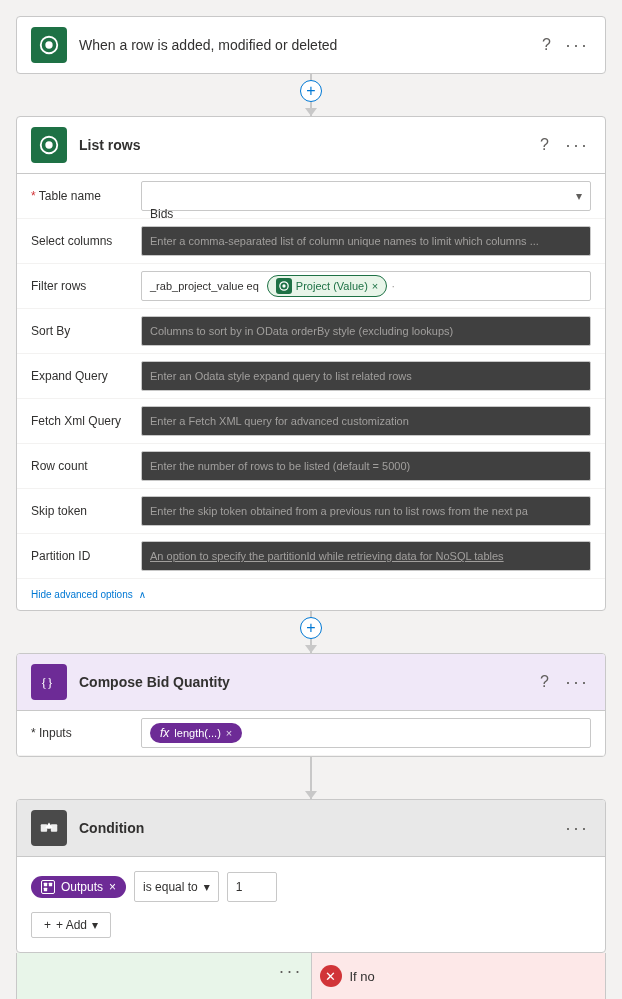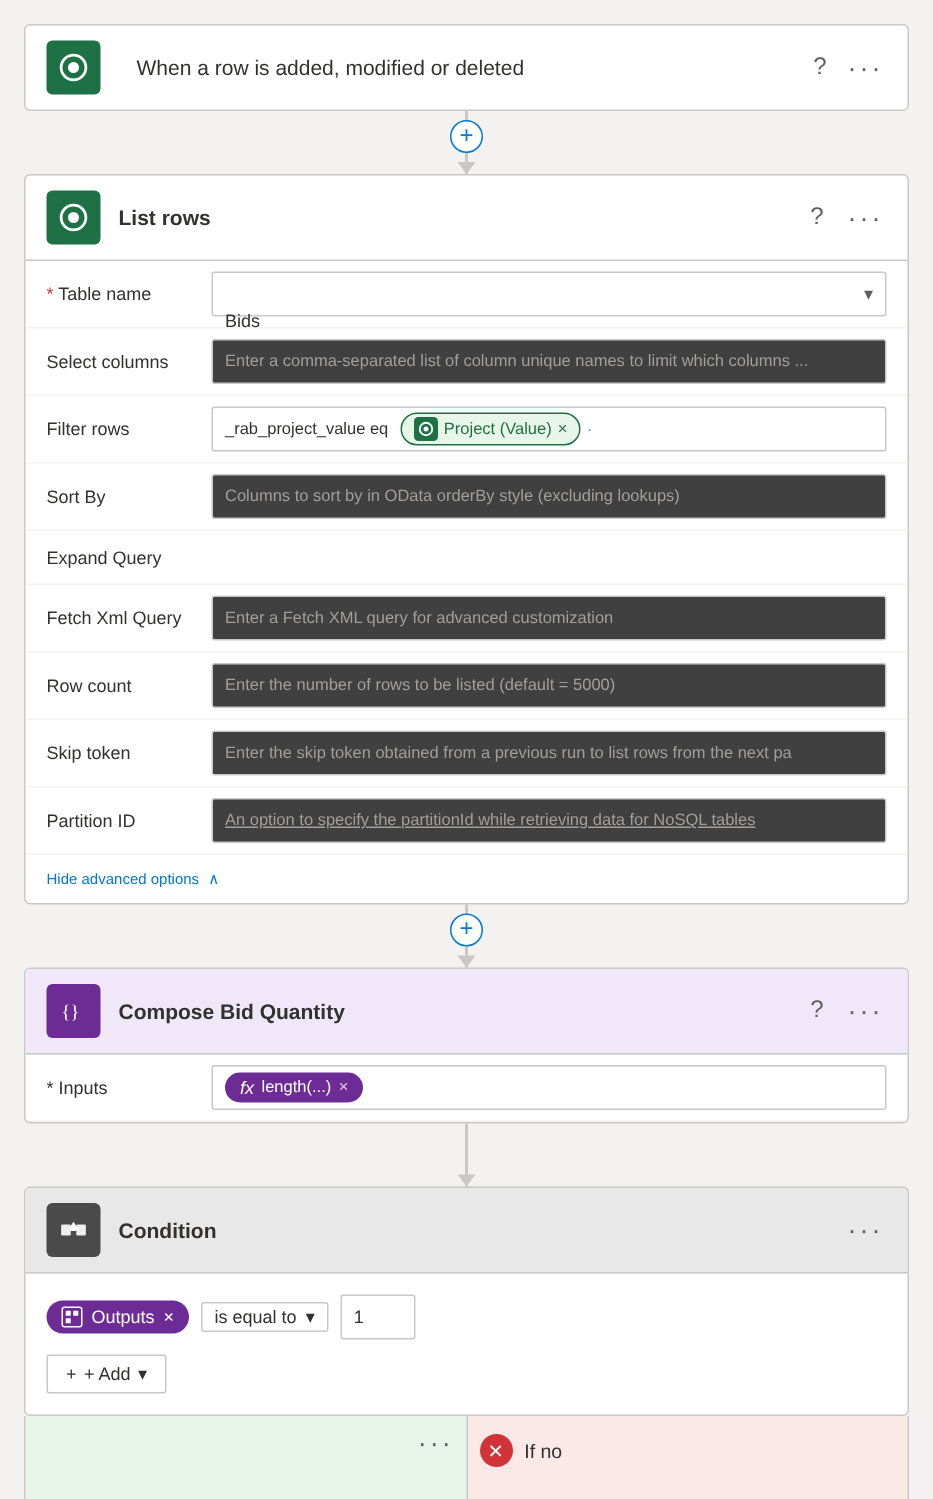--- a/index.html
+++ b/index.html
@@ -22,21 +22,21 @@
 
     
     .trigger-block {
       width: 590px;
       background: #fff;
       border: 1.5px solid #c8c8c8;
       border-radius: 4px;
       display: flex;
       align-items: center;
       padding: 10px 14px;
-      gap: 24px;
+      gap: 12px;
     }
     .trigger-icon {
       width: 36px; height: 36px;
       background: #1e7145;
       border-radius: 4px;
       display: flex; align-items: center; justify-content: center;
       flex-shrink: 0;
     }
     .trigger-icon svg { width: 22px; height: 22px; }
     .trigger-title {
@@ -224,21 +224,21 @@
       font-size: 9px;
     }
     .outputs-close { cursor: pointer; }
     .condition-select {
       border: 1px solid #c8c8c8;
       border-radius: 2px;
       padding: 5px 8px;
       font-size: 12px;
       display: flex; align-items: center; gap: 6px;
       background: #fff;
-      height: 20px;
+      height: 31px;
     }
     .condition-value {
       border: 1px solid #c8c8c8;
       border-radius: 2px;
       padding: 5px 8px;
       font-size: 12px;
       background: #fff;
       min-width: 50px;
       height: 30px;
       display: flex; align-items: center;
@@ -333,20 +333,23 @@
 
     <div class="form-row">
       <span class="form-label">Sort By</span>
       <div class="form-input">
         <span style="color:#a19f9d;font-size:11px;">Columns to sort by in OData orderBy style (excluding lookups)</span>
       </div>
     </div>
 
     <div class="form-row">
       <span class="form-label">Expand Query</span>
+      <div class="form-input">
+        <span style="color:#a19f9d;font-size:11px;">Enter an Odata style expand query to list related rows</span>
+      </div>
     </div>
 
     <div class="form-row">
       <span class="form-label">Fetch Xml Query</span>
       <div class="form-input">
         <span style="color:#a19f9d;font-size:11px;">Enter a Fetch XML query for advanced customization</span>
       </div>
     </div>
 
     <div class="form-row">

